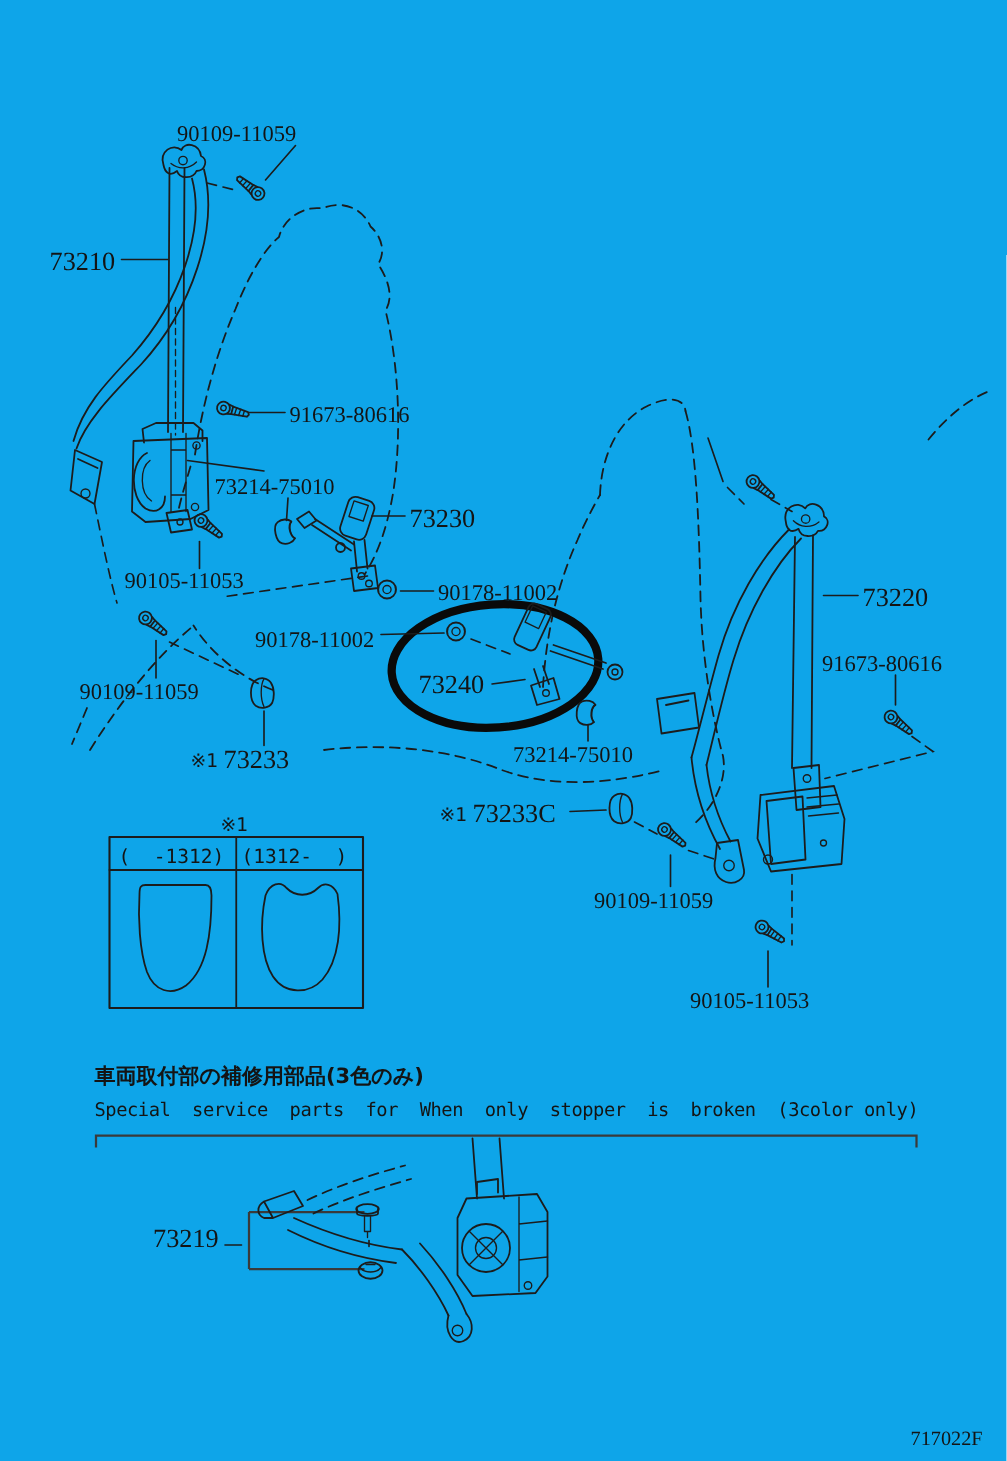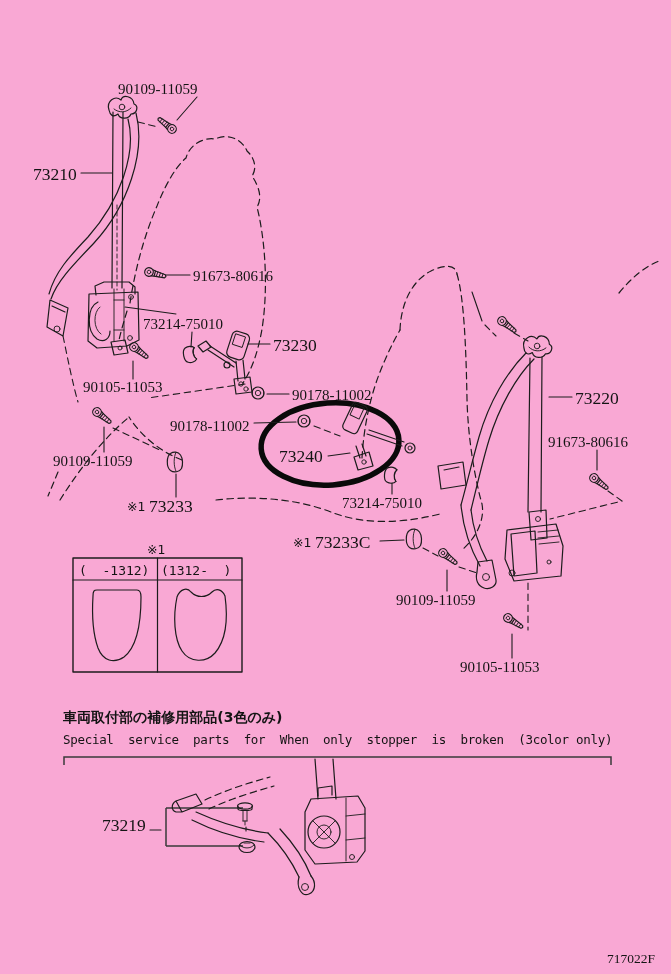--- a/index.html
+++ b/index.html
@@ -1,16 +1,16 @@
 <!DOCTYPE html>
 <html><head>
 <meta charset="utf-8">
 <style>
   html,body{margin:0;padding:0;background:#ffffff}
-  .stage{position:relative;width:671px;height:974px;background:#f9a8d4;overflow:hidden;
+  .stage{position:relative;width:671px;height:974px;background:#0ea5e9;overflow:hidden;
          font-family:"Liberation Serif",serif}
   svg{position:absolute;left:0;top:0}
   .ln{fill:none;stroke:#1c1c1c;stroke-width:1.2;stroke-linecap:round;stroke-linejoin:round}
   .thin{stroke-width:0.9}
   .dash{stroke-dasharray:6.5 4.5}
   .dash2{stroke-dasharray:4 3}
   .lead{fill:none;stroke:#1c1c1c;stroke-width:1.1;stroke-linecap:round}
   .brkt{fill:none;stroke:#3a3a3a;stroke-width:1.5;stroke-linejoin:miter}
   .halo{fill:none;stroke:#0a0a0a;stroke-width:5.5}
   text{fill:#141414}

